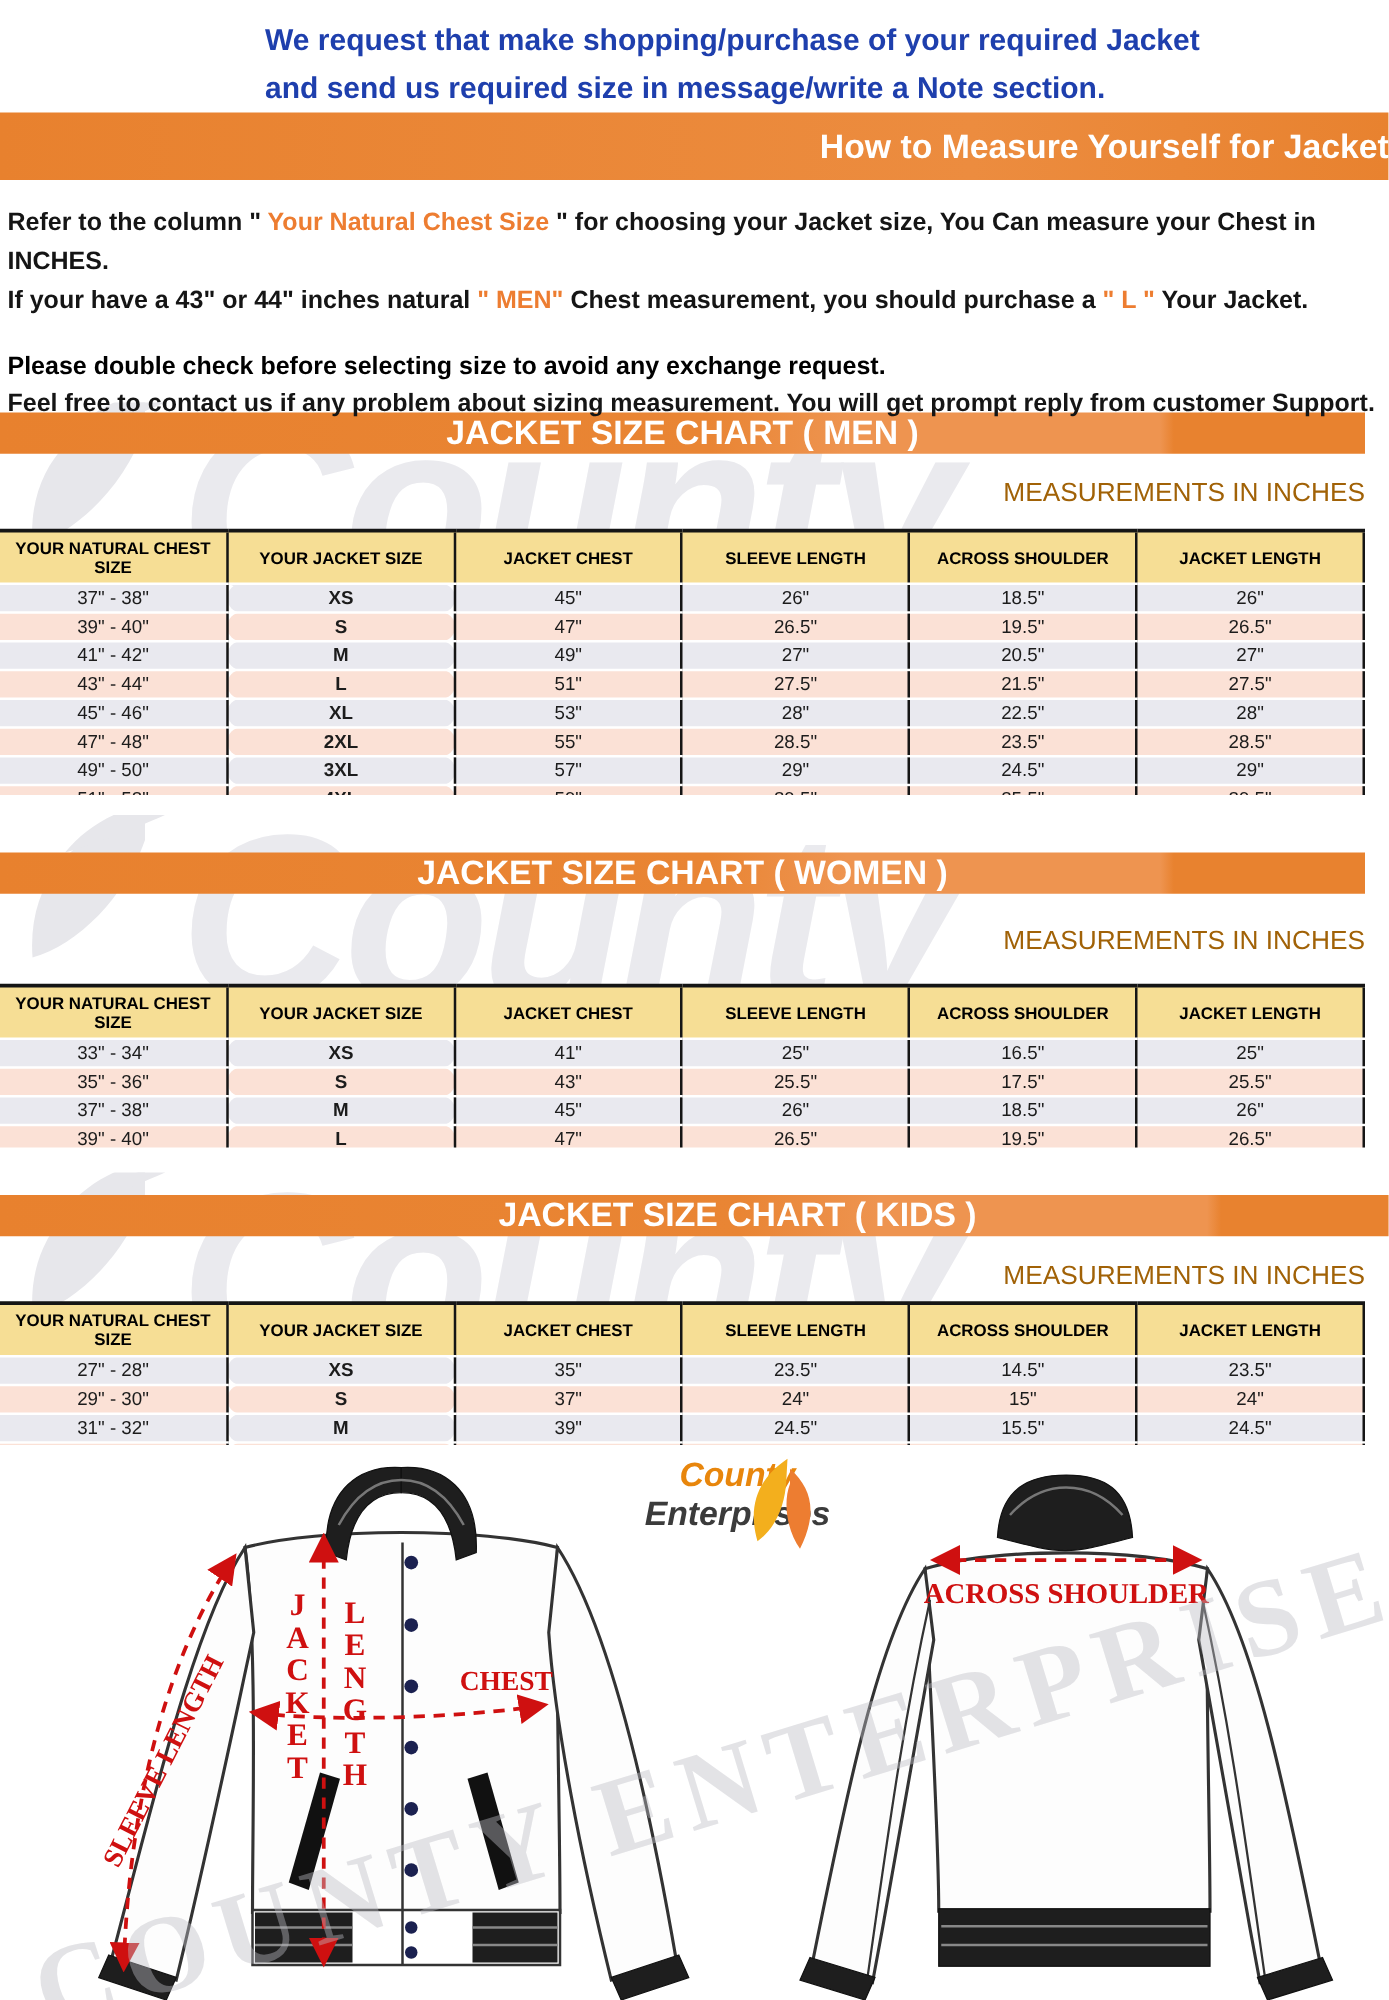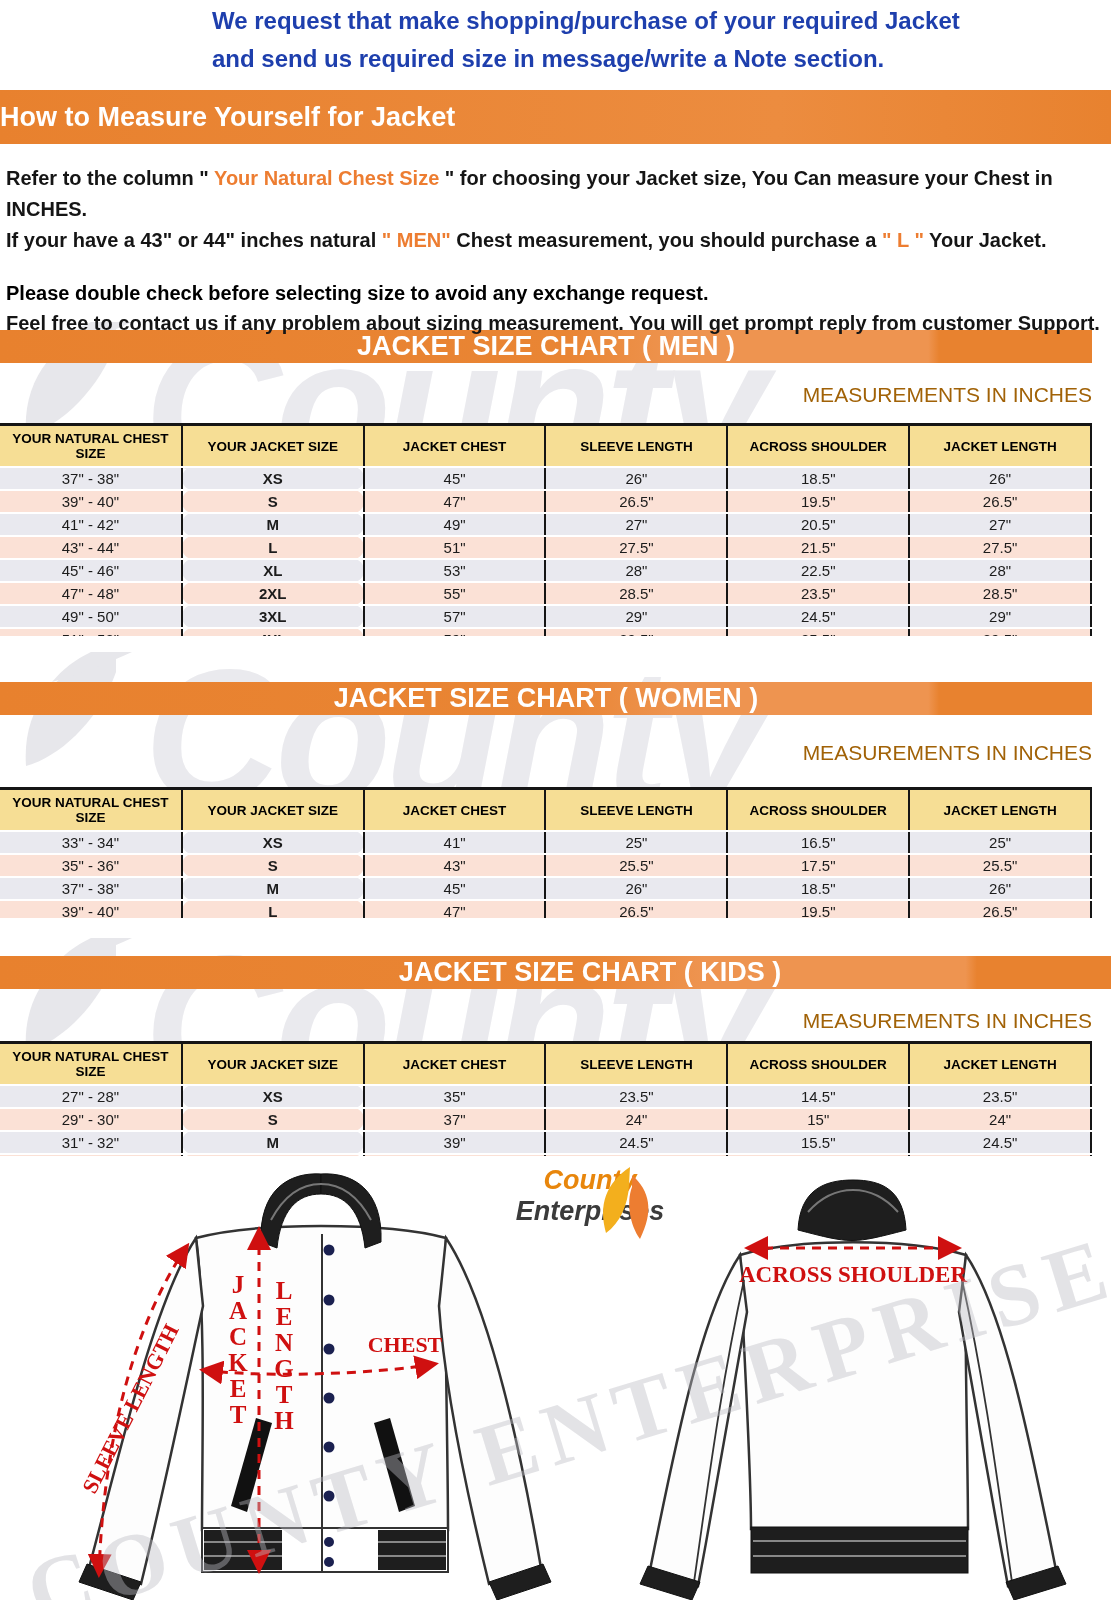--- a/index.html
+++ b/index.html
@@ -1,26 +1,26 @@
 <!DOCTYPE html>
 <html><head>
 <meta charset="utf-8">
 <style>
   html,body{margin:0;padding:0;background:#fff;}
   .page{
     position:relative;width:1111px;height:1600px;overflow:hidden;background:#fff;
     font-family:"Liberation Sans",sans-serif;
   }
   
-  .intro{position:absolute;top:2px;left:212px;z-index:2;
+  .intro{position:absolute;top:14px;left:212px;z-index:2;
     color:#1E3FAD;font-size:24px;font-weight:bold;line-height:38px;}
   
   .main-banner{position:absolute;top:90px;left:0;width:1111px;height:54px;z-index:2;
     background:linear-gradient(90deg,#E8812E 0%,#EC8C3F 70%,#E8822F 100%);
-    color:#fff;font-size:27px;font-weight:bold;text-align:left;line-height:54px;}
+    color:#fff;font-size:27px;font-weight:bold;text-align:right;line-height:54px;}
   
   .instructions{position:absolute;top:163px;left:6px;width:1100px;z-index:2;
     color:#151515;font-size:20px;font-weight:bold;}
   .instructions p{margin:0;}
   .inst-main{line-height:31px;}
   .orange{color:#ED7D31;}
   .warning{margin-top:24px !important;color:#000000;line-height:26px;}
   .contact{margin-top:4px !important;line-height:26px;}
   
   .section{position:absolute;left:0;width:1111px;overflow:hidden;}

